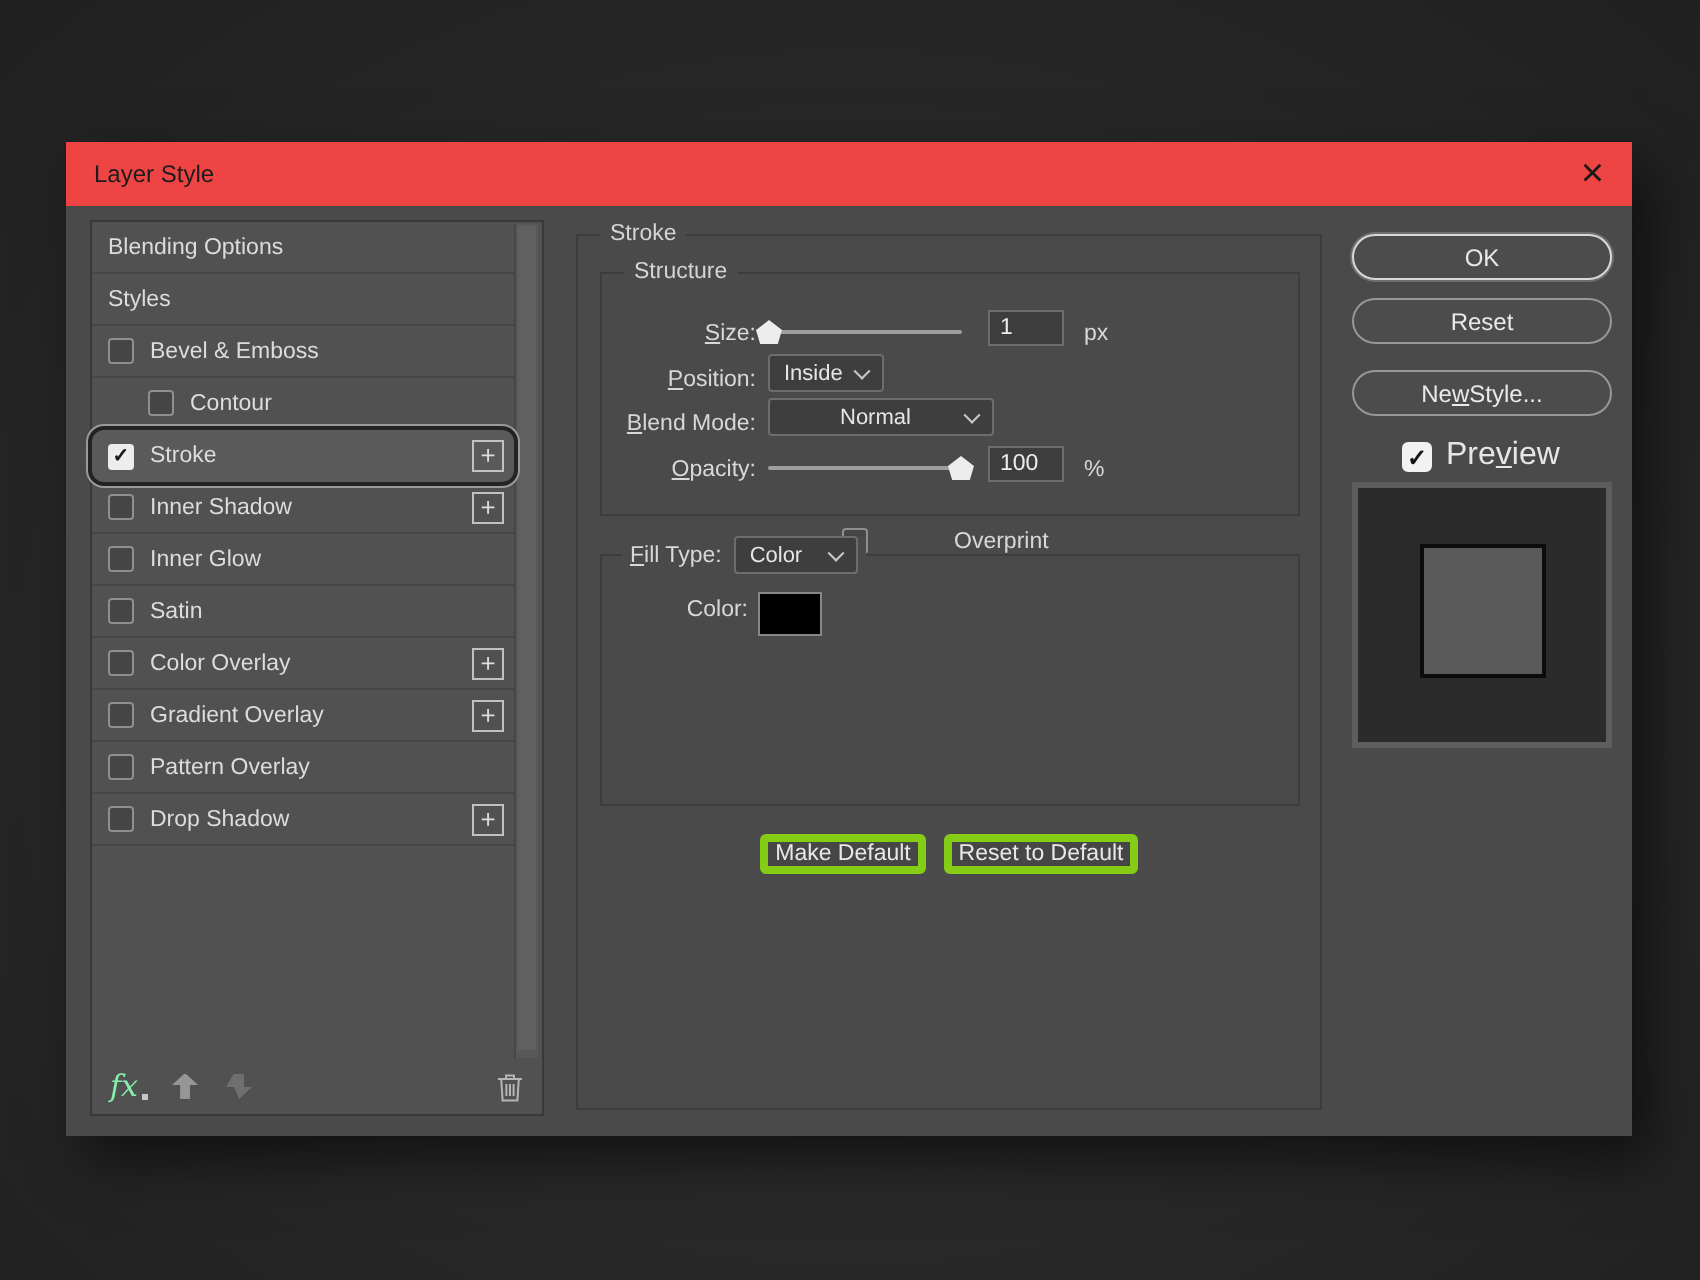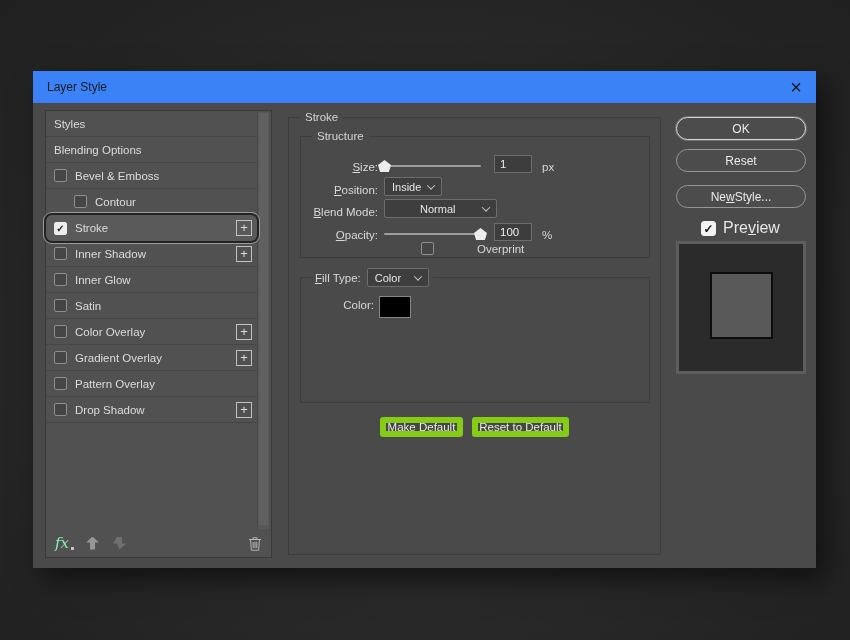--- a/index.html
+++ b/index.html
@@ -7,21 +7,21 @@
   #stage {
     position:relative; width:850px; height:640px; overflow:hidden;
     background:radial-gradient(ellipse at 50% 55%, #2f2f2f 0%, #282828 55%, #1d1d1d 115%);
     font-family:"Liberation Sans", sans-serif; -webkit-font-smoothing:antialiased;
   }
   .dialog {
     position:absolute; left:33px; top:71px; width:783px; height:497px;
     background:#4a4a4a; box-shadow:10px 12px 26px rgba(0,0,0,.55);
   }
   
-  .titlebar { position:absolute; left:0; top:0; right:0; height:29px; background:#3b82f6;
+  .titlebar { position:absolute; left:0; top:0; right:0; height:29px; background:#ef4444;
     display:flex; align-items:center; padding:16px 14px; }
   .titlebar .title { font-size:12px; color:#1c1c1c; }
   .close-btn { margin-left:auto; font-size:20px; line-height:20px; color:#1a1a1a; cursor:default; }
   
   .sidebar { position:absolute; left:12px; top:39px; width:227px; height:448px;
     background:#515151; border:1px solid #393939; }
   .style-list { position:absolute; left:0; top:0; width:211px; }
   .srow { position:relative; height:26px; display:flex; align-items:center; padding-left:8px;
     border-bottom:1px solid #464646; font-size:11.5px; color:#dcdcdc; }
   .srow.indent { padding-left:28px; }
@@ -68,21 +68,21 @@
   .chevron { width:6px; height:6px; border-right:1.5px solid #c9c9c9; border-bottom:1.5px solid #c9c9c9;
     transform:rotate(45deg) translate(-1px,-1px); margin-left:auto; }
   .dd-position { width:58px; }
   .dd-blend { width:113px;padding-left:35px; }
   .dd-fill { width:62px; margin-left:6px; }
   .fill-legend { position:absolute; top:-10px; left:10px; display:flex; align-items:center;
     background:#4a4a4a; padding:0 4px;justify-content:space-between; }
   .fill-legend .flbl { width:auto; }
   .swatch { position:absolute; left:78px; top:18px; width:32px; height:22px; border:1px solid #878787; }
   .color-lbl { position:absolute; left:7px; top:21px; width:66px; text-align:right; font-size:11.5px; color:#d8d8d8; }
-  .btn { position:absolute; height:20px; background:#464646; border:6px solid #84cc16; border-radius:3px;
+  .btn { position:absolute; height:20px; background:#464646; border:4px solid #84cc16; border-radius:3px;
     color:#e8e8e8; font-size:11.5px; display:flex; align-items:center; justify-content:center; }
   
   .pill { position:absolute; left:643px; width:130px; height:23px; border-radius:12px;
     border:1px solid #979797; background:#4c4c4c; color:#e9e9e9; font-size:12px;
     display:flex; align-items:center; justify-content:center; }
   .pill.default { border-color:#d8d8d8; box-shadow:0 0 0 1px rgba(220,220,220,.25); }
   .preview-row { position:absolute; left:668px; top:148px; display:flex; align-items:center; }
   .preview-check { width:15px; height:15px; background:#f2f2f2; border:1px solid #f2f2f2; border-radius:3px;
     color:#141414; font-size:12px; line-height:14px; text-align:center; font-weight:bold; }
   .preview-lbl { margin-left:7px; font-size:16px; color:#e6e6e6; }
@@ -98,26 +98,26 @@
 
     <div class="titlebar">
       <span class="title">Layer Style</span>
       <span class="close-btn">×</span>
     </div>
 
     <div class="sidebar">
       <div class="style-list">
           <div class="srow">
 
+    <span class="row-label">Blending Options</span>
+
+  </div>
+          <div class="srow">
+
     <span class="row-label">Styles</span>
-
-  </div>
-          <div class="srow">
-
-    <span class="row-label">Blending Options</span>
 
   </div>
           <div class="srow">
     <span class="checkbox"></span>
     <span class="row-label">Bevel &amp; Emboss</span>
 
   </div>
           <div class="srow indent">
     <span class="checkbox"></span>
     <span class="row-label">Contour</span>
@@ -218,21 +218,21 @@
       <div class="frow" style="top:84px;">
         <span class="flbl"><span class="accel">O</span><span>pacity:</span></span>
         <span class="slider">
           <span class="track"></span>
           <span class="thumb" style="left: calc(100% - 7px);"></span>
         </span>
         <input class="num-field" style="left: 193px;" value="100">
         <span class="unit" style="left:241px;">%</span>
       </div>
 
-      <div class="frow" style="top:98px;gap:36px;">
+      <div class="frow" style="top:120px;gap:36px;">
         <span style="width:84px;"></span>
         <span class="checkbox" style="margin-right:7px;"></span>
         <span style="font-size:11.5px;color:#d8d8d8;">Overprint</span>
       </div>
     </div>
 
     <div class="group group-fill">
       <span class="fill-legend">
         <span class="flbl"><span class="accel">F</span><span>ill Type:</span></span>
         <span class="dropdown dd-fill">

